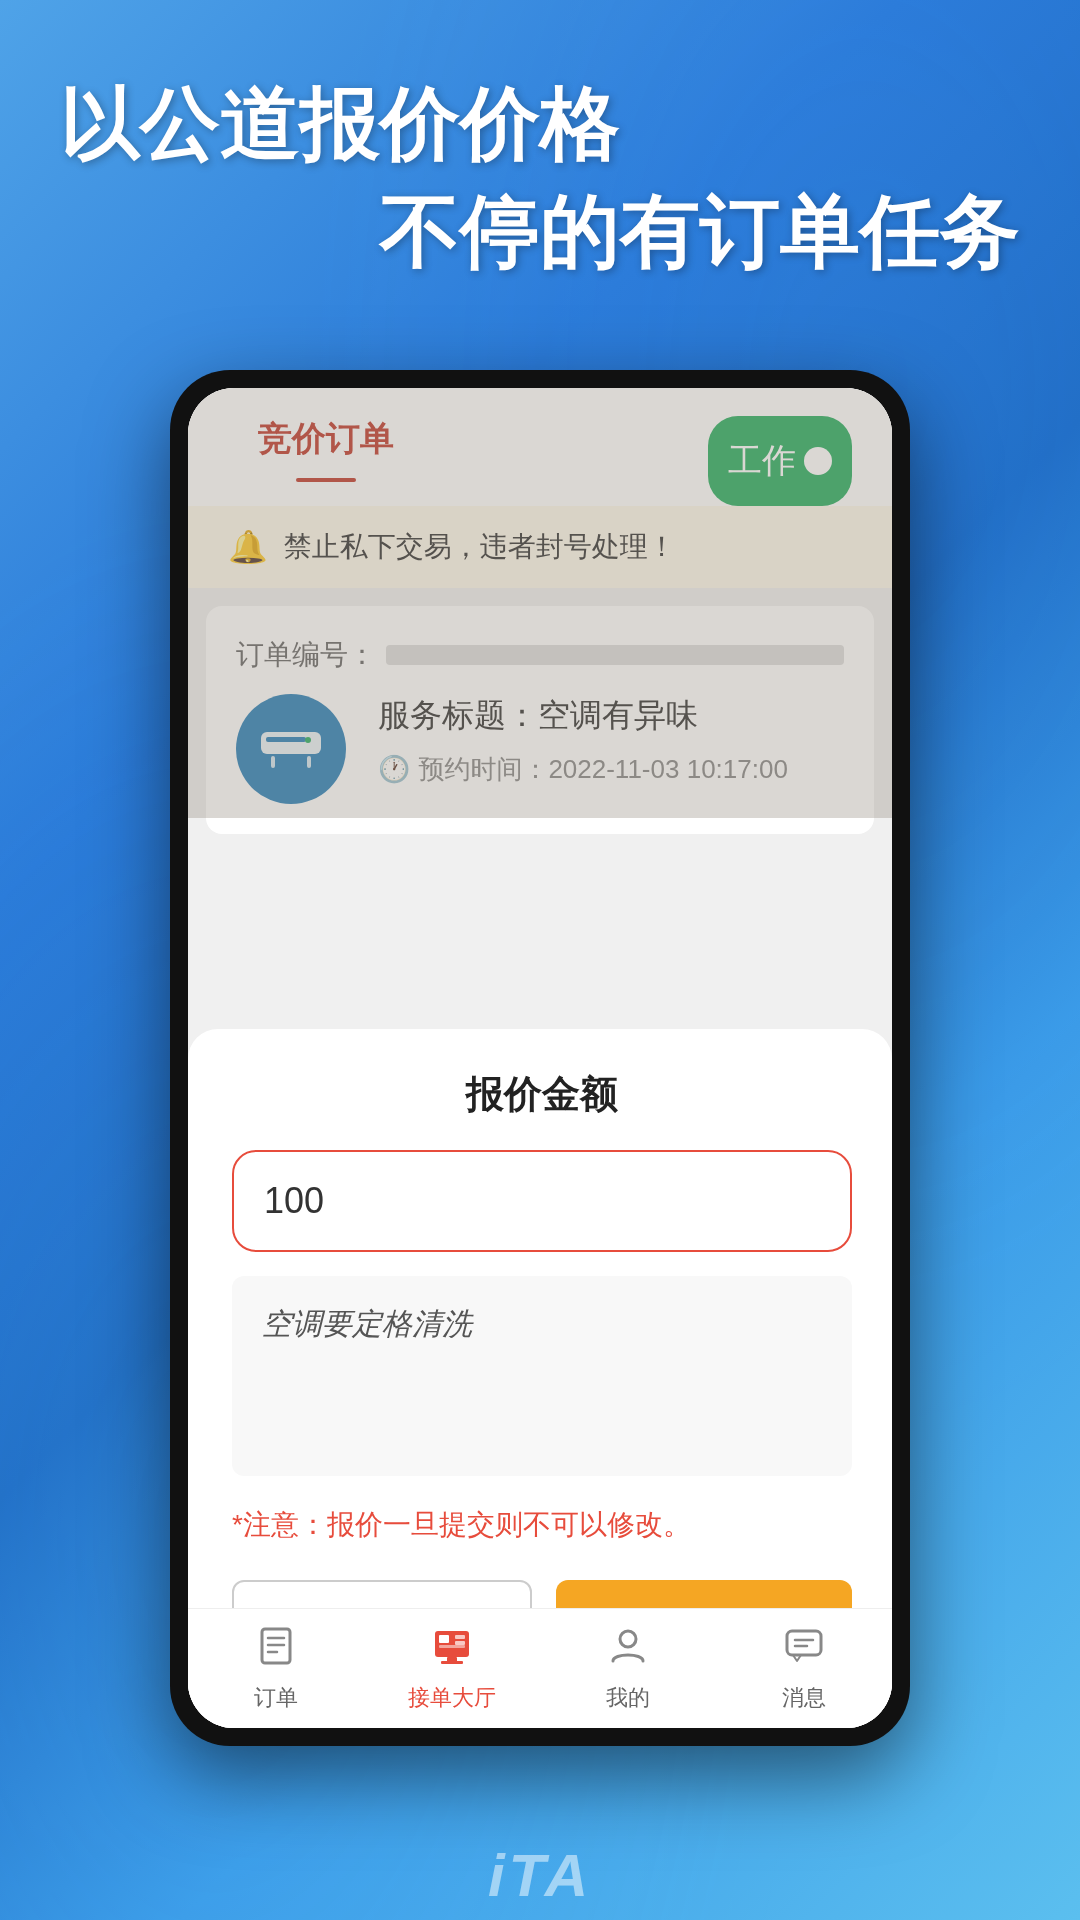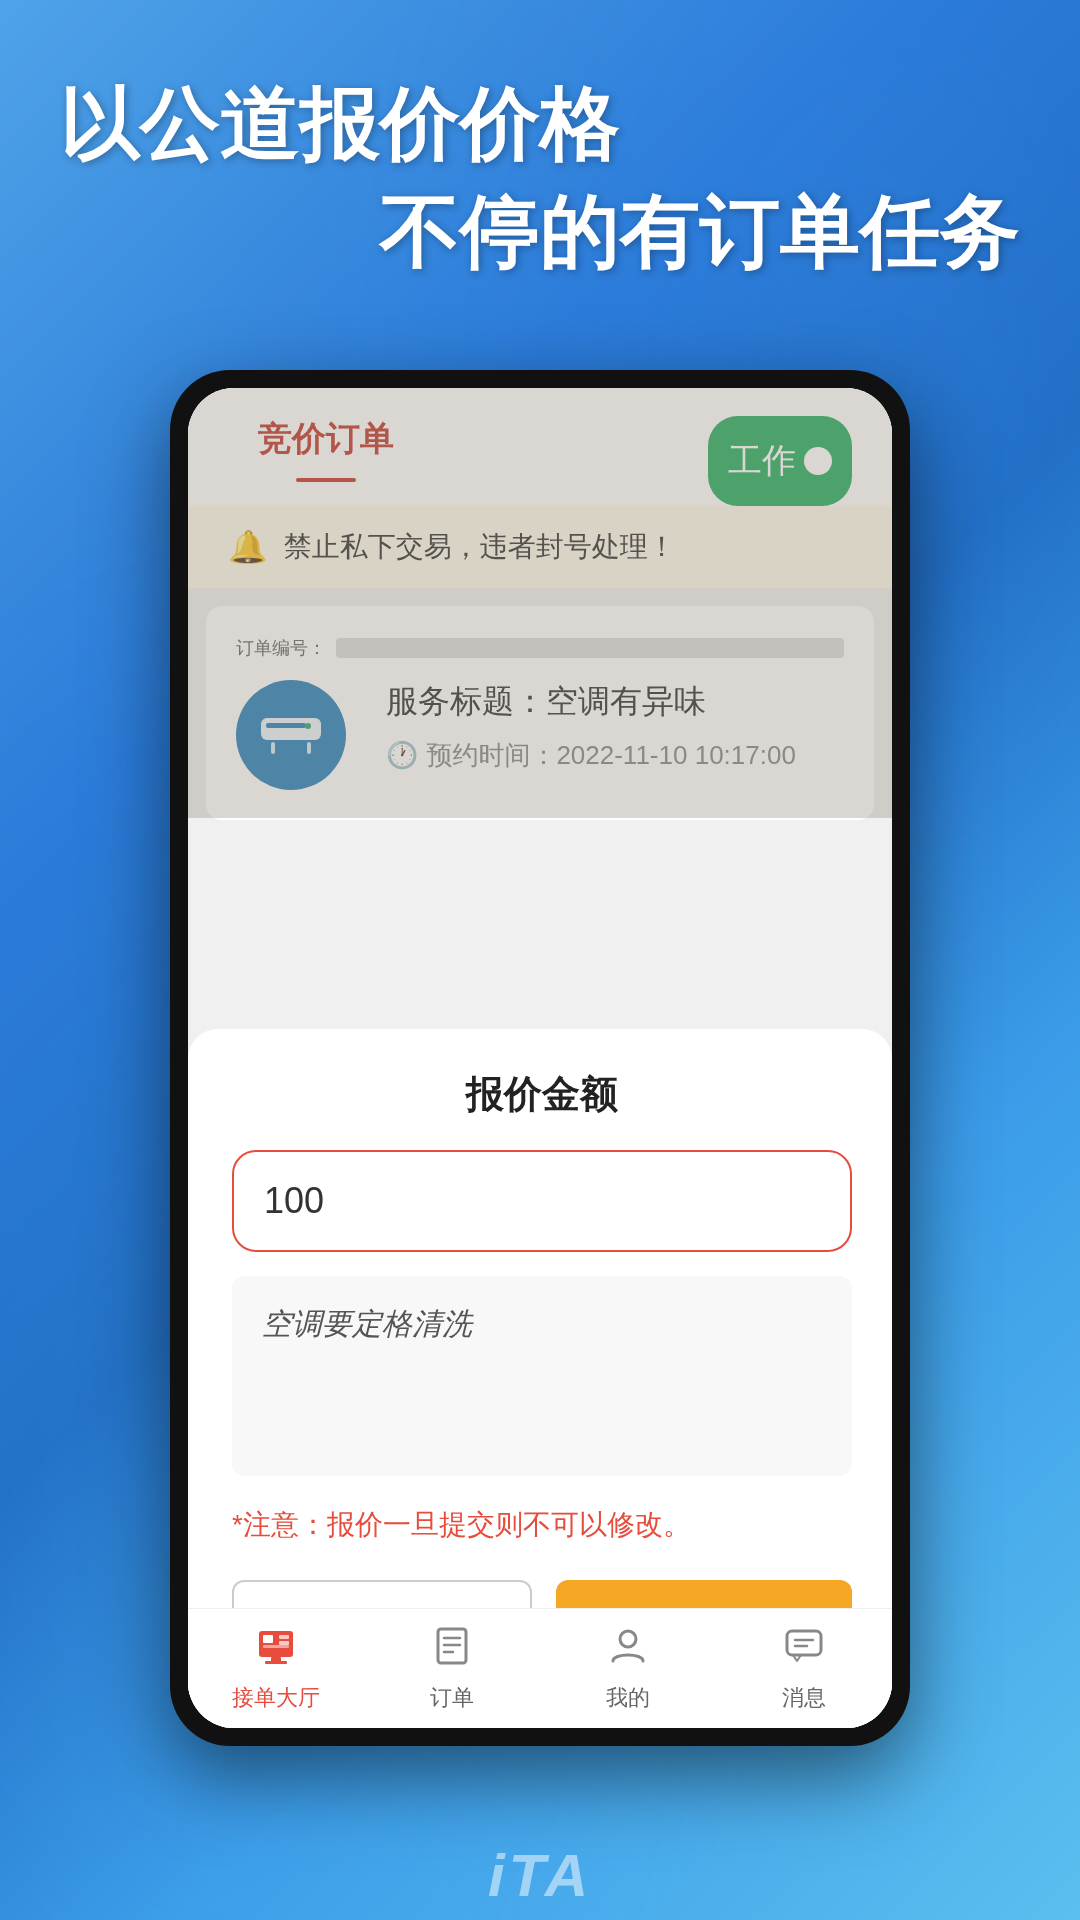--- a/index.html
+++ b/index.html
@@ -170,39 +170,39 @@
 
     
     .order-section {
       background: white;
       margin: 18px;
       border-radius: 16px;
       padding: 30px;
     }
 
     .order-number-row {
-      font-size: 18px;
+      font-size: 28px;
       color: #666;
       margin-bottom: 20px;
       display: flex;
       align-items: center;
       gap: 10px;
     }
 
     .order-number-blur {
       flex: 1;
       height: 20px;
       background: #ddd;
       border-radius: 4px;
     }
 
     .order-detail-row {
       display: flex;
       align-items: flex-start;
-      gap: 40px;
+      gap: 32px;
     }
 
     .order-avatar {
       width: 110px;
       height: 110px;
       background: #2980b9;
       border-radius: 50%;
       display: flex;
       align-items: center;
       justify-content: center;
@@ -423,21 +423,21 @@
                   <rect x="15" y="32" width="4" height="12" rx="2" fill="white" opacity="0.8"></rect>
                   <rect x="51" y="32" width="4" height="12" rx="2" fill="white" opacity="0.8"></rect>
                   <rect x="10" y="13" width="40" height="5" rx="2" fill="#2980b9"></rect>
                   <circle cx="52" cy="16" r="3" fill="#27ae60"></circle>
                 </svg>
               </div>
               <div class="order-info">
                 <div class="order-title">服务标题：空调有异味</div>
                 <div class="order-time">
                   <span>🕐</span>
-                  <span>预约时间：2022-11-10 10:17:00</span>
+                  <span>预约时间：2022-11-03 10:17:00</span>
                 </div>
               </div>
             </div>
           </div>
 
           <div class="screen-dimmer"></div>
 
           <div class="modal-overlay">
             <div class="modal-title">报价金额</div>
 
@@ -449,48 +449,48 @@
 
             <div class="warning-text">*注意：报价一旦提交则不可以修改。</div>
 
             <div class="action-buttons">
               <div class="btn-cancel">取消</div>
               <div class="btn-confirm">确认报价</div>
             </div>
           </div>
 
           <div class="bottom-nav">
+            <div class="nav-item">
+              <div class="nav-icon">
+                <svg width="42" height="42" viewBox="0 0 42 42" fill="none">
+                  <rect x="7" y="4" width="28" height="34" rx="3" fill="none" stroke="#888" stroke-width="3"></rect>
+                  <line x1="13" y1="13" x2="29" y2="13" stroke="#888" stroke-width="2.5" stroke-linecap="round"></line>
+                  <line x1="13" y1="20" x2="29" y2="20" stroke="#888" stroke-width="2.5" stroke-linecap="round"></line>
+                  <line x1="13" y1="27" x2="22" y2="27" stroke="#888" stroke-width="2.5" stroke-linecap="round"></line>
+                </svg>
+              </div>
+              <div class="nav-label">订单</div>
+            </div>
             <div class="nav-item active">
               <div class="nav-icon">
                 <svg width="42" height="42" viewBox="0 0 42 42" fill="none">
                   <rect x="4" y="6" width="34" height="26" rx="3" fill="#e74c3c"></rect>
                   <rect x="8" y="10" width="10" height="8" rx="1" fill="white"></rect>
                   <rect x="24" y="10" width="10" height="4" rx="1" fill="white" opacity="0.7"></rect>
                   <rect x="24" y="16" width="10" height="4" rx="1" fill="white" opacity="0.7"></rect>
                   <rect x="8" y="20" width="26" height="3" rx="1" fill="white" opacity="0.5"></rect>
                   <rect x="16" y="32" width="10" height="6" rx="1" fill="#e74c3c"></rect>
                   <rect x="10" y="36" width="22" height="3" rx="1" fill="#e74c3c"></rect>
                 </svg>
               </div>
               <div class="nav-label">接单大厅</div>
             </div>
             <div class="nav-item">
               <div class="nav-icon">
                 <svg width="42" height="42" viewBox="0 0 42 42" fill="none">
-                  <rect x="7" y="4" width="28" height="34" rx="3" fill="none" stroke="#888" stroke-width="3"></rect>
-                  <line x1="13" y1="13" x2="29" y2="13" stroke="#888" stroke-width="2.5" stroke-linecap="round"></line>
-                  <line x1="13" y1="20" x2="29" y2="20" stroke="#888" stroke-width="2.5" stroke-linecap="round"></line>
-                  <line x1="13" y1="27" x2="22" y2="27" stroke="#888" stroke-width="2.5" stroke-linecap="round"></line>
-                </svg>
-              </div>
-              <div class="nav-label">订单</div>
-            </div>
-            <div class="nav-item">
-              <div class="nav-icon">
-                <svg width="42" height="42" viewBox="0 0 42 42" fill="none">
                   <circle cx="21" cy="14" r="8" fill="none" stroke="#888" stroke-width="3"></circle>
                   <path d="M6 36 C6 28 36 28 36 36" fill="none" stroke="#888" stroke-width="3" stroke-linecap="round"></path>
                 </svg>
               </div>
               <div class="nav-label">我的</div>
             </div>
             <div class="nav-item">
               <div class="nav-icon">
                 <svg width="42" height="42" viewBox="0 0 42 42" fill="none">
                   <rect x="4" y="6" width="34" height="24" rx="5" fill="none" stroke="#888" stroke-width="3"></rect>

